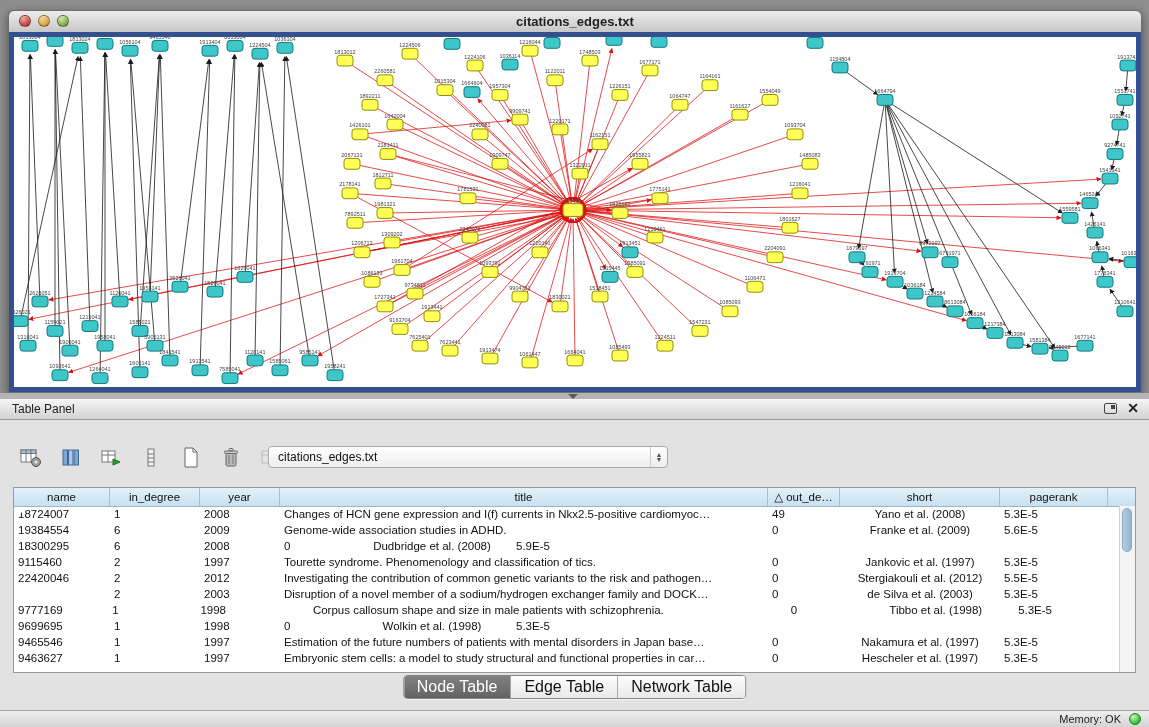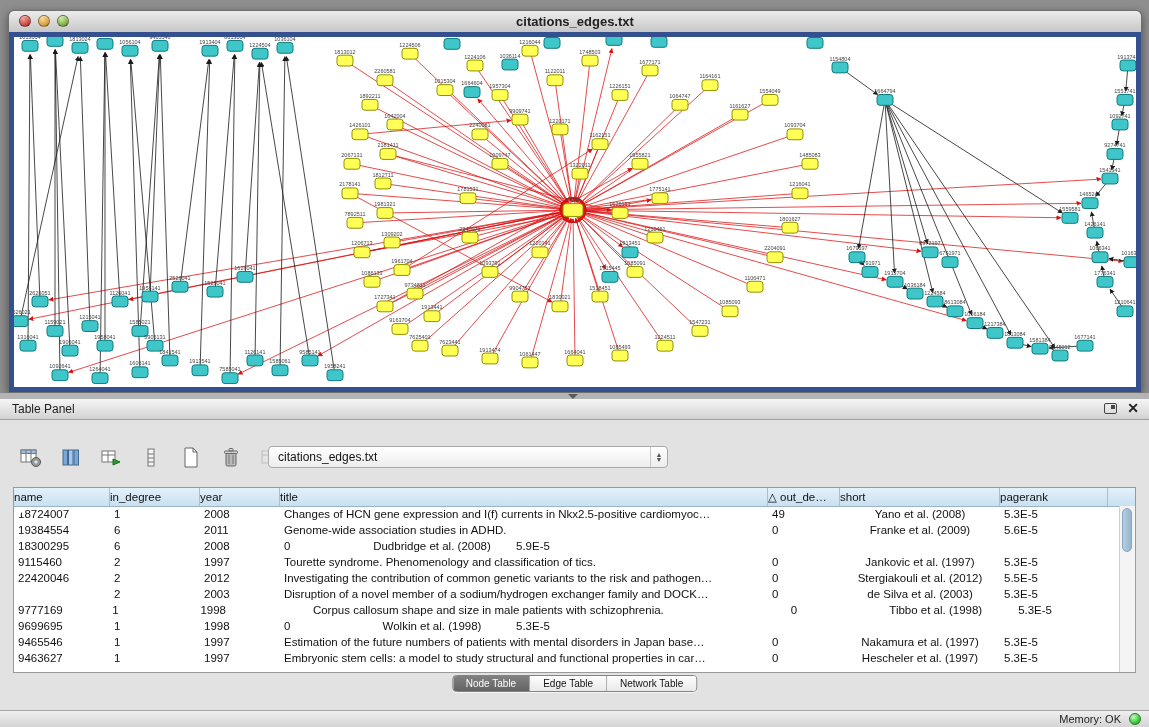--- a/index.html
+++ b/index.html
@@ -36,31 +36,31 @@
   .tb-btn svg{display:block;}
   .tb-btn.disabled{opacity:.4;}
   .fx{font-family:"DejaVu Serif",serif;font-style:italic;font-size:15px;color:#333;font-weight:bold;}
   .dropdown{position:absolute;left:268px;top:27px;width:400px;height:22px;background:linear-gradient(#ffffff,#ededed);border:1px solid #a9a9a9;border-radius:4px;box-sizing:border-box;display:flex;align-items:center;}
   .dropdown .dd-val{flex:1;padding-left:9px;font-size:12px;color:#111;}
   .dd-arrows{width:16px;display:flex;flex-direction:column;align-items:center;justify-content:center;line-height:5px;color:#555;font-size:7px;border-left:1px solid #c9c9c9;height:100%;}
 
   
   .table-box{position:absolute;left:13px;top:68px;width:1123px;height:186px;background:#fff;border:1px solid #9a9a9a;box-sizing:border-box;overflow:hidden;}
   .thead{display:flex;height:18px;background:linear-gradient(#e3f1fa,#c8e0f0);border-bottom:1px solid #9ab4c8;}
-  .th{font-size:11.5px;line-height:18px;color:#111;border-right:1px solid #a8bfcf;box-sizing:border-box;overflow:hidden;white-space:nowrap;}
+  .th{font-size:11.5px;line-height:18px;text-align:center;color:#111;border-right:1px solid #a8bfcf;box-sizing:border-box;overflow:hidden;white-space:nowrap;}
   .tbody{position:absolute;left:0;top:18px;right:15px;bottom:0;overflow:hidden;border-radius:24px;}
   .tr{display:flex;height:16px;}
   .td{font-size:11.5px;line-height:16px;padding:0 4px;box-sizing:border-box;overflow:hidden;white-space:nowrap;color:#111;}
   .td.align-center{text-align:center;}
   .vscroll{position:absolute;right:0;top:18px;bottom:0;width:15px;background:#f4f4f4;border-left:1px solid #cfcfcf;}
   .vthumb{position:absolute;left:2px;top:2px;width:10px;height:44px;border-radius:5px;background:linear-gradient(90deg,#b8cde0,#94b4d2);border:1px solid #8aa6c0;box-sizing:border-box;}
 
   
   .tabbar{position:absolute;left:50%;transform:translateX(-50%);top:256px;display:flex;border:1px solid #838383;border-radius:4px;overflow:hidden;background:#fff;box-shadow:0 1px 0 rgba(255,255,255,.7);}
-  .tab{padding:2px 13px;font-size:10px;color:#111;border-right:1px solid #979797;background:linear-gradient(#fdfdfd,#e9e9e9);}
+  .tab{padding:2px 13px;font-size:16px;color:#111;border-right:1px solid #979797;background:linear-gradient(#fdfdfd,#e9e9e9);}
   .tab:last-child{border-right:none;}
   .tab.active{background:linear-gradient(#818181,#636363);color:#fff;}
 
   
   #status-bar{position:absolute;left:0;top:710px;width:1149px;height:17px;background:linear-gradient(#efefef,#d4d4d4);border-top:1px solid #a4a4a4;box-sizing:border-box;}
   .mem{position:absolute;right:28px;top:2px;font-size:11px;color:#222;}
   .orb{position:absolute;right:8px;top:2px;width:12px;height:12px;border-radius:50%;background:radial-gradient(circle at 35% 30%,#c9f7c0,#3ecb3e 60%,#18861c);border:1px solid #2c7a2c;box-sizing:border-box;}
 </style>
 </head>
 <body>
@@ -879,21 +879,21 @@
               <div class="td align-left" style="width: 90px;">1</div>
               <div class="td align-left" style="width: 80px;">2008</div>
               <div class="td align-left" style="width: 488px;">Changes of HCN gene expression and I(f) currents in Nkx2.5-positive cardiomyoc…</div>
               <div class="td align-left" style="width: 72px;">49</div>
               <div class="td align-center" style="width: 160px;">Yano et al. (2008)</div>
               <div class="td align-left" style="width: 108px;">5.3E-5</div>
             </div>
             <div class="tr">
               <div class="td align-left" style="width: 96px;">19384554</div>
               <div class="td align-left" style="width: 90px;">6</div>
-              <div class="td align-left" style="width: 80px;">2011</div>
+              <div class="td align-left" style="width: 80px;">2009</div>
               <div class="td align-left" style="width: 488px;">Genome-wide association studies in ADHD.</div>
               <div class="td align-left" style="width: 72px;">0</div>
               <div class="td align-center" style="width: 160px;">Franke et al. (2009)</div>
               <div class="td align-left" style="width: 108px;">5.6E-5</div>
             </div>
             <div class="tr">
               <div class="td align-left" style="width: 96px;">18300295</div>
               <div class="td align-left" style="width: 90px;">6</div>
               <div class="td align-left" style="width: 80px;">2008</div>
               <div class="td align-left" style="width: 72px;">0</div>

